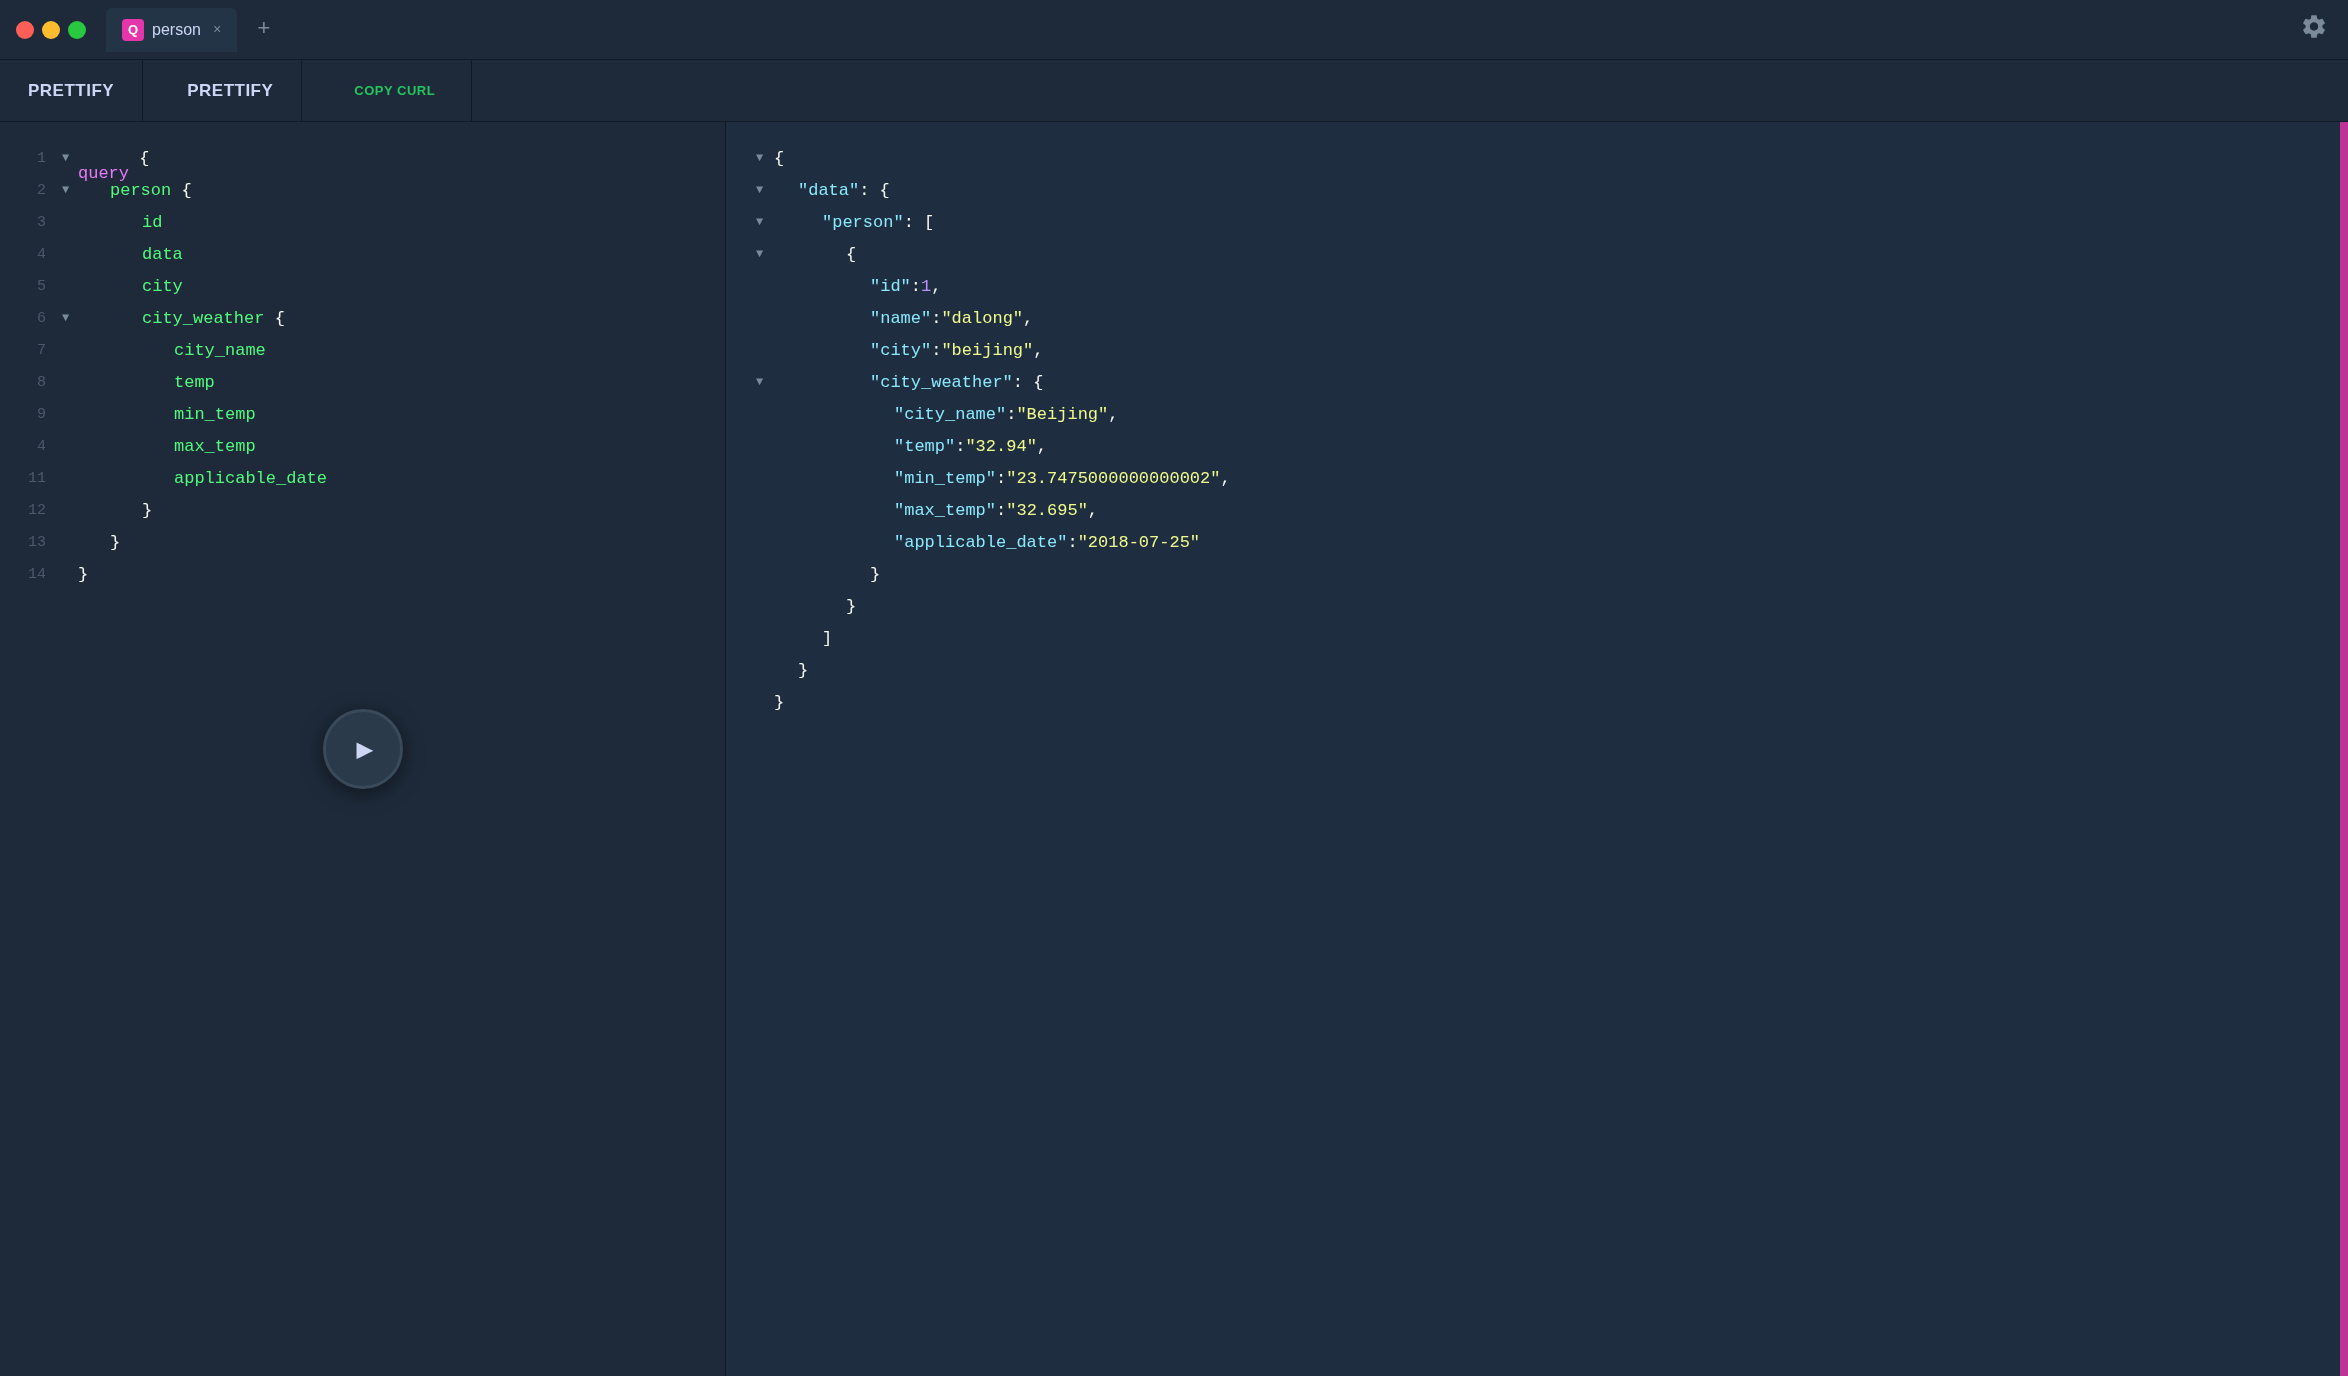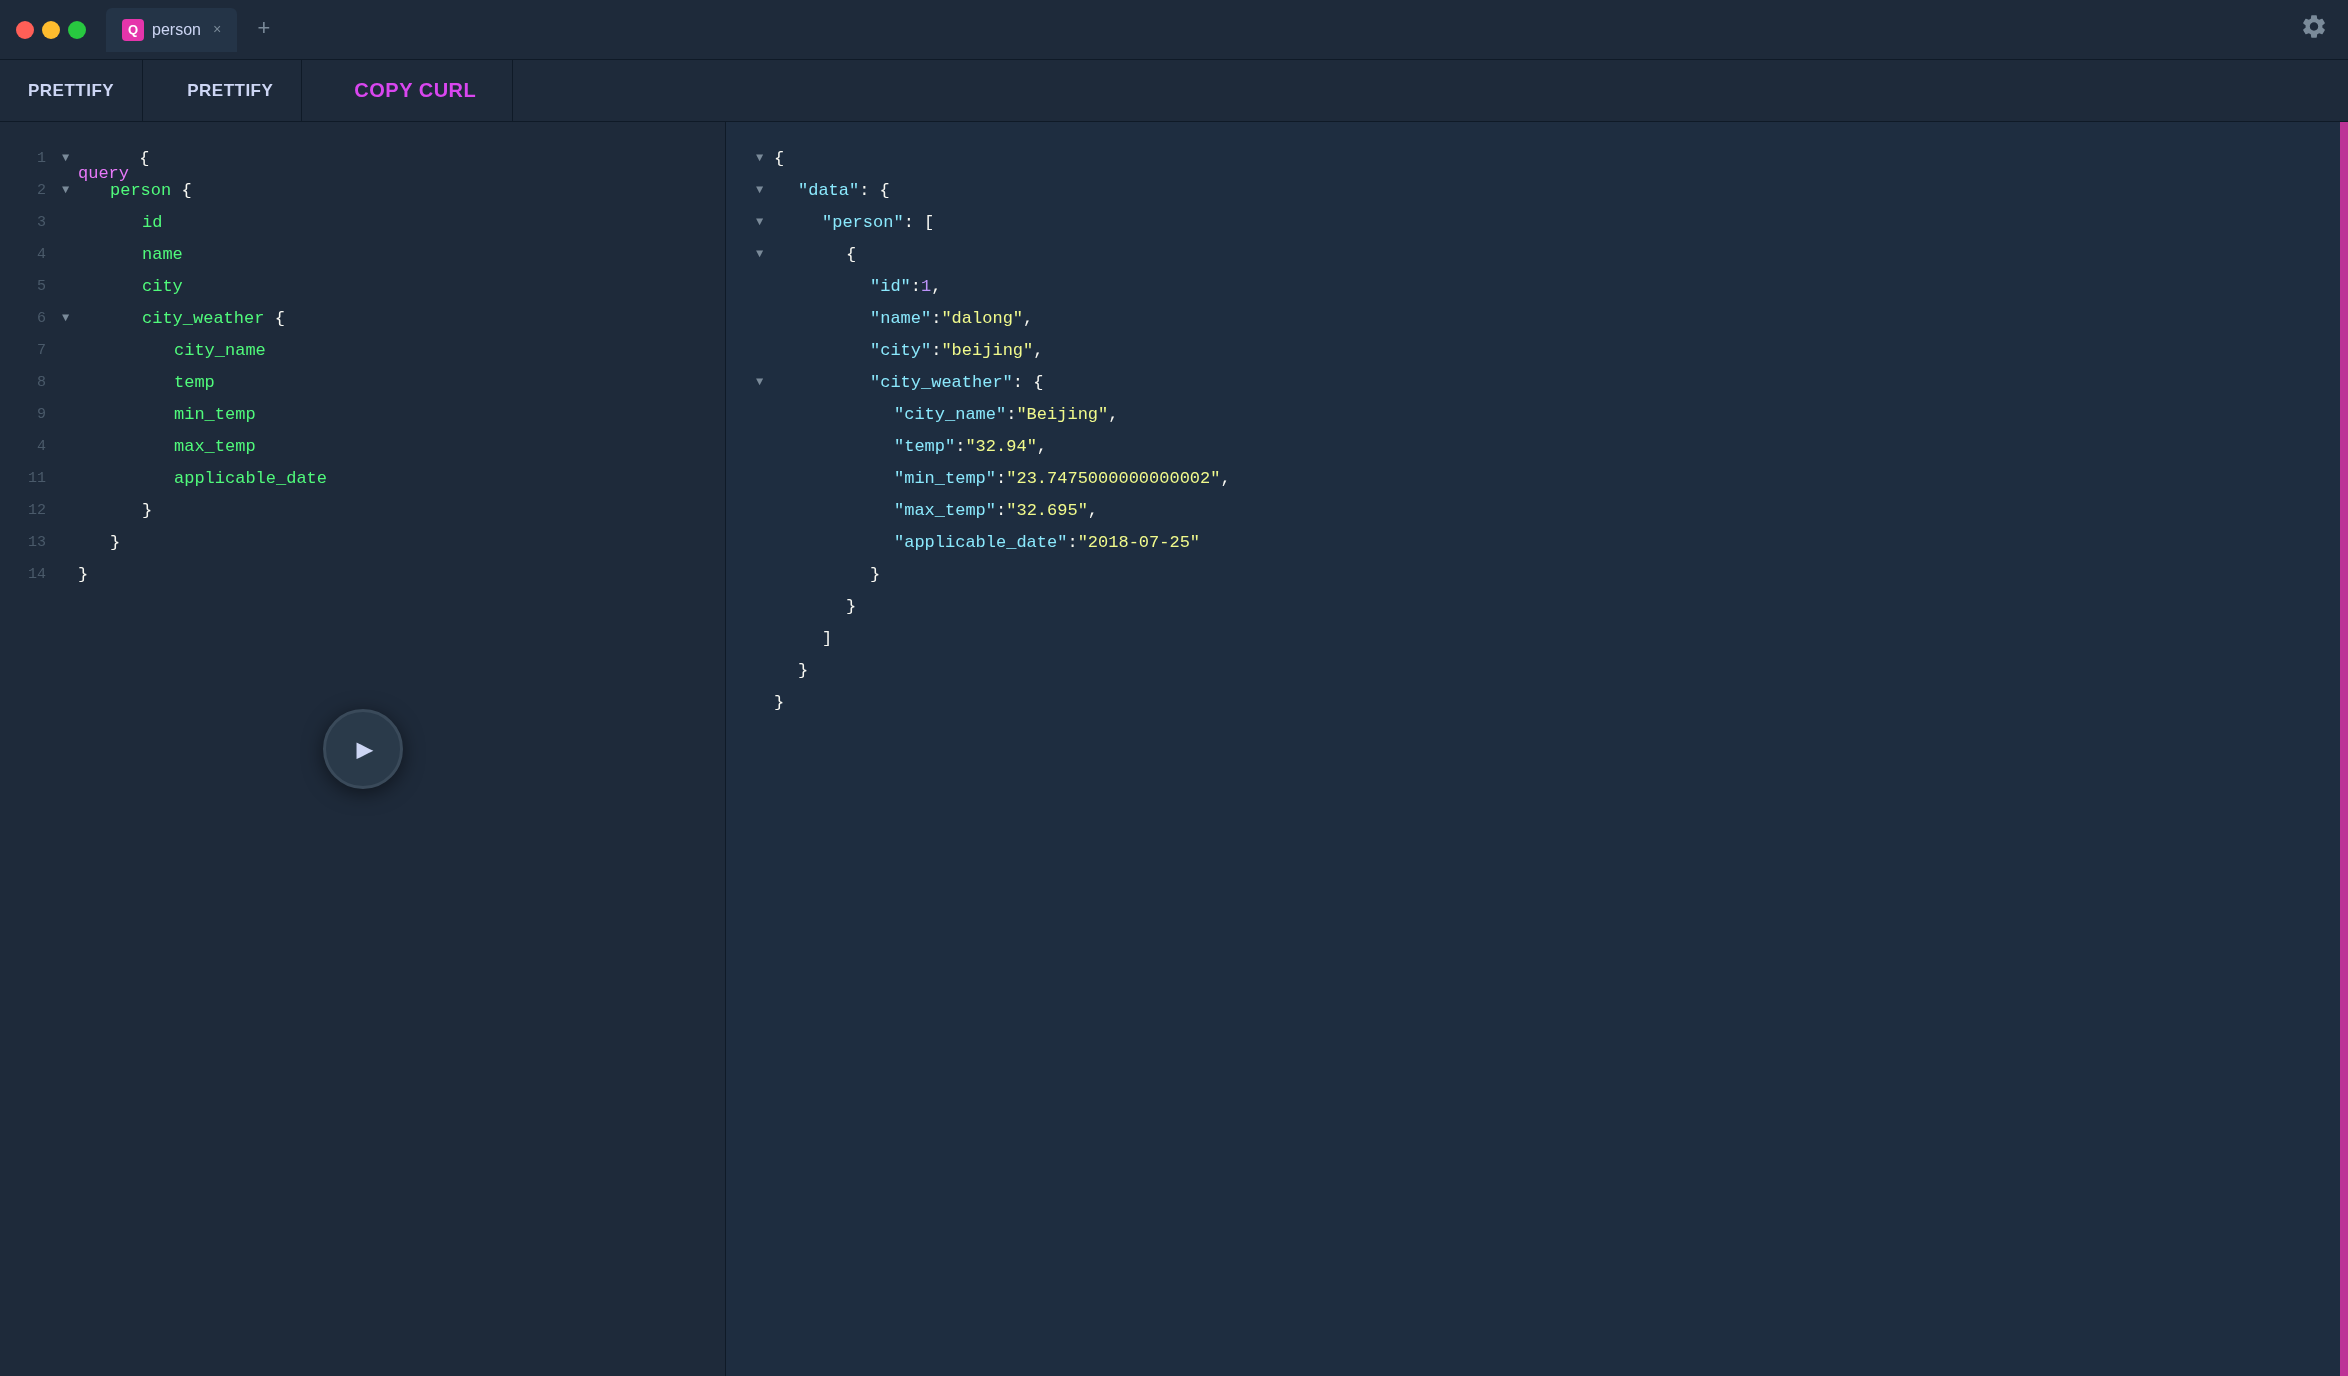--- a/index.html
+++ b/index.html
@@ -135,23 +135,23 @@
       font-size: 22px;
       margin-left: 12px;
       cursor: pointer;
     }
 
     .copy-curl-btn {
       height: 62px;
       padding: 0 36px;
       display: flex;
       align-items: center;
-      color: #d946ef;
+      color: #22c55e;
       font-family: sans-serif;
-      font-size: 20px;
+      font-size: 13px;
       font-weight: 600;
       letter-spacing: 0.5px;
       cursor: pointer;
       border-right: 1px solid #0f1a27;
       white-space: nowrap;
     }
     .share-btn {
       height: 62px;
       padding: 0 36px;
       display: flex;
@@ -326,21 +326,21 @@
       <span class="line-number">3</span>
       <span class="fold-arrow" style="visibility:hidden">▼</span>
       <span class="indent" style="display:inline-block; width:64px"></span>
       <span class="kw-field">id</span>
     </div>
 
     <div class="line">
       <span class="line-number">4</span>
       <span class="fold-arrow" style="visibility:hidden">▼</span>
       <span class="indent" style="display:inline-block; width:64px"></span>
-      <span class="kw-field">name</span>
+      <span class="kw-field">data</span>
     </div>
 
     <div class="line">
       <span class="line-number">5</span>
       <span class="fold-arrow" style="visibility:hidden">▼</span>
       <span class="indent" style="display:inline-block; width:64px"></span>
       <span class="kw-field">city</span>
     </div>
 
     <div class="line">

